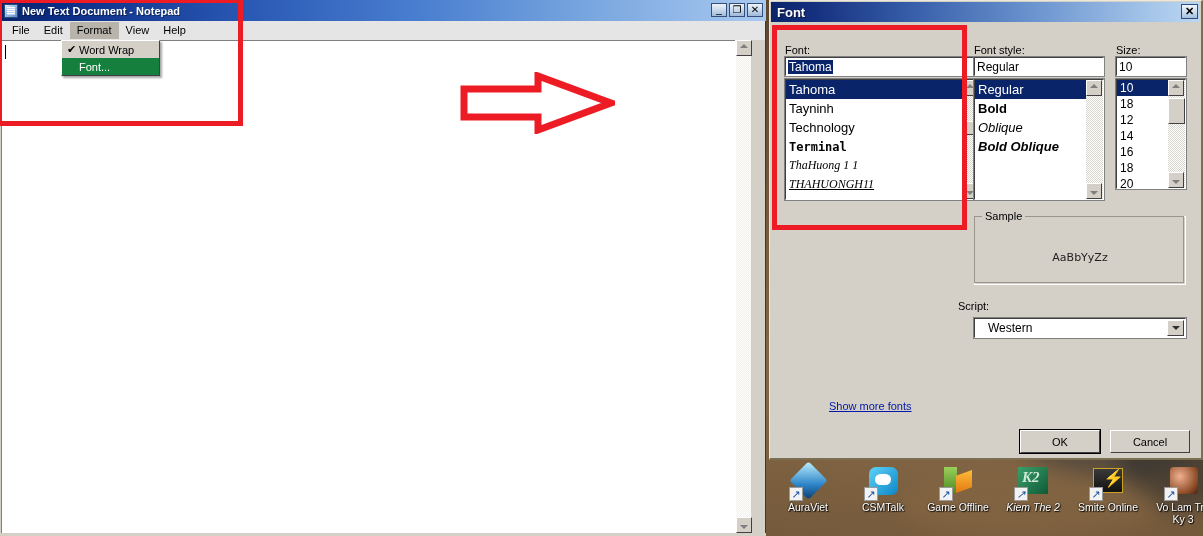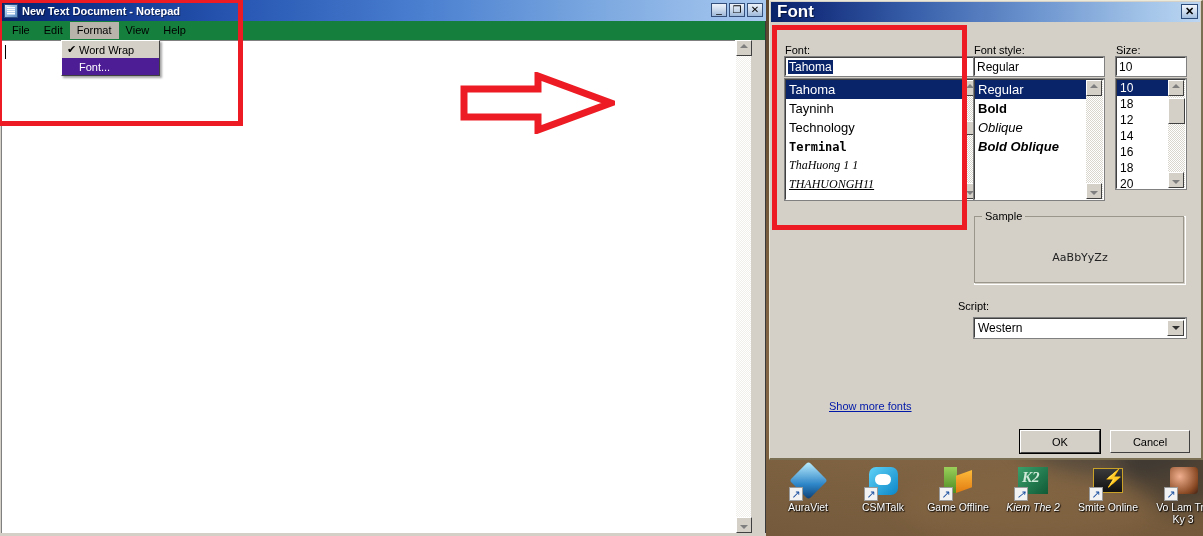--- a/index.html
+++ b/index.html
@@ -62,21 +62,21 @@
   .np-wbtn {
     width: 16px; height: 14px;
     background: linear-gradient(to bottom, #eef3fa, #c6d6ea 55%, #9db9da);
     border: 1px solid #34507a;
     display: flex; align-items: center; justify-content: center;
     font-size: 10px; line-height: 1; color: #000;
     font-family: "Liberation Sans", sans-serif;
   }
   #np-menubar {
     position: absolute; left: 1px; top: 21px; width: 764px; height: 19px;
-    background: #15803d;
+    background: #e5e5e5;
     display: flex; align-items: center; padding-left: 4px;
   }
   .np-menu-item {
     padding: 2px 7px; font-size: 11px; color: #000; line-height: 13px;
   }
   .np-menu-item.open { background: #b8b4ac; }
   #np-text-area {
     position: absolute; left: 1px; top: 40px; width: 748px; height: 493px;
     background: #ffffff;
     border-left: 1px solid #808080;
@@ -122,21 +122,21 @@
     position: absolute; left: 61px; top: 40px; width: 99px; height: 36px;
     background: #d4d0c8;
     border-top: 1px solid #ffffff; border-left: 1px solid #ffffff;
     border-right: 1px solid #404040; border-bottom: 1px solid #404040;
     box-shadow: 2px 2px 2px rgba(0,0,0,.35);
   }
   .fm-item {
     height: 17px; display: flex; align-items: center;
     font-size: 11px; color: #000; padding-left: 5px;
   }
-  .fm-item.selected { background: #4c1d95; color: #fff; }
+  .fm-item.selected { background: #15803d; color: #fff; }
   .fm-check { width: 12px; font-size: 11px; line-height: 11px; }
 
   
   .red-box {
     position: absolute;
     border: 5px solid #ed1c24;
     pointer-events: none;
   }
   #red-box-notepad { left: -3px; top: -2px; width: 246px; height: 128px; }
   #red-box-fontgrp { left: 772px; top: 25px; width: 195px; height: 205px; }
@@ -148,21 +148,21 @@
     background: #d4d0c8;
     border-top: 1px solid #ece9d8; border-left: 1px solid #ece9d8;
     border-right: 2px solid #7a6f52; border-bottom: 2px solid #7a6f52;
   }
   #fd-titlebar {
     position: absolute; left: 1px; top: 1px; width: 429px; height: 20px;
     background: linear-gradient(to right, #0a246a 0%, #15307e 10%, #3b63ad 35%, #6d95cf 62%, #a4c5e9 88%, #bcd6f2 100%);
     display: flex; align-items: center;
   }
   #fd-title-text {
-    color: #fff; font-weight: bold; font-size: 17px; margin-left: 6px;
+    color: #fff; font-weight: bold; font-size: 13px; margin-left: 6px;
     text-shadow: 1px 1px 0 rgba(0,0,0,.45);
   }
   #fd-close {
     position: absolute; right: 2px; top: 2px; width: 17px; height: 15px;
     background: linear-gradient(to bottom, #f2f6fc, #cddcef 55%, #a3bfdf);
     border: 1px solid #2e4c7a;
     display: flex; align-items: center; justify-content: center;
     font-size: 11px; font-weight: bold; color: #000; line-height: 1;
   }
 
@@ -225,21 +225,21 @@
     text-align: center; font-size: 11px; color: #222;
     font-family: "DejaVu Sans", sans-serif;
   }
   .fd-combo {
     position: absolute;
     background: #ffffff;
     border-top: 1px solid #404040; border-left: 1px solid #404040;
     border-right: 1px solid #ffffff; border-bottom: 1px solid #ffffff;
     outline: 1px solid #808080;
     display: flex; align-items: center;
-    font-size: 12px; color: #000; padding-left: 3px;
+    font-size: 12px; color: #000; padding-left: 13px;
   }
   .combo-btn {
     position: absolute; right: 1px; top: 1px; bottom: 1px; width: 17px;
     background: #d4d0c8;
     border-top: 1px solid #ffffff; border-left: 1px solid #ffffff;
     border-right: 1px solid #404040; border-bottom: 1px solid #404040;
     display: flex; align-items: center; justify-content: center;
   }
   .combo-btn::after {
     content: ""; width: 0; height: 0;

